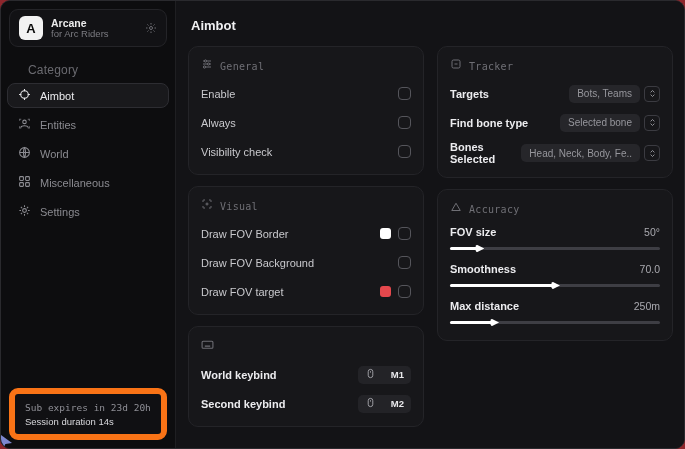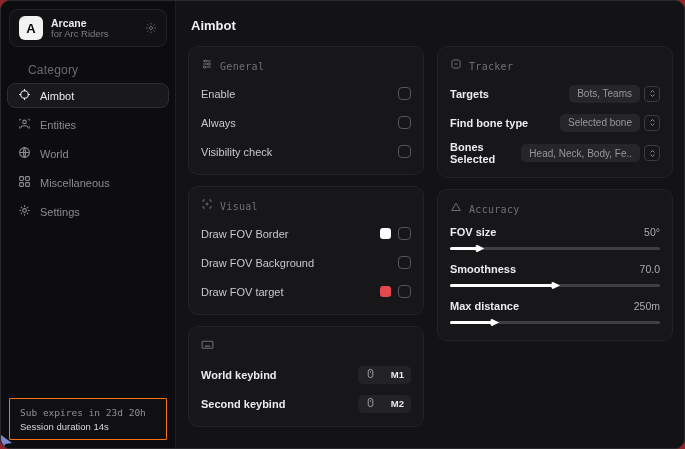--- a/index.html
+++ b/index.html
@@ -49,21 +49,21 @@
     height:25px; border-radius:8px; border:1px solid transparent;
     display:flex; align-items:center; gap:9px; padding:0 10px;
     color:#8b8b91; font-size:11px; cursor:pointer;
   }
   .nav-item.active {
     background:#19191c; border-color:#2d2d32; color:#e9e9ec;
   }
   .nav-item svg { flex:0 0 auto; }
   .sidebar-spacer { flex:1; }
   .sub-card {
-    margin:8px; border:1px solid #f97316; border-radius:1px;
+    margin:8px; border:6px solid #f97316; border-radius:9px;
     background:#101013; padding:8px 10px 7px;
   }
   .sub-line1 {
     font-family:"DejaVu Sans Mono", monospace;
     color:#8f8f96; font-size:9.5px; margin-bottom:3px; white-space:nowrap;
   }
   .sub-line2 { color:#d9d9dd; font-size:9.5px; font-weight:normal; }
   .cursor {
     position:absolute; left:0px; bottom:0px; width:11px; height:13px;
     background:#7d87cf;

